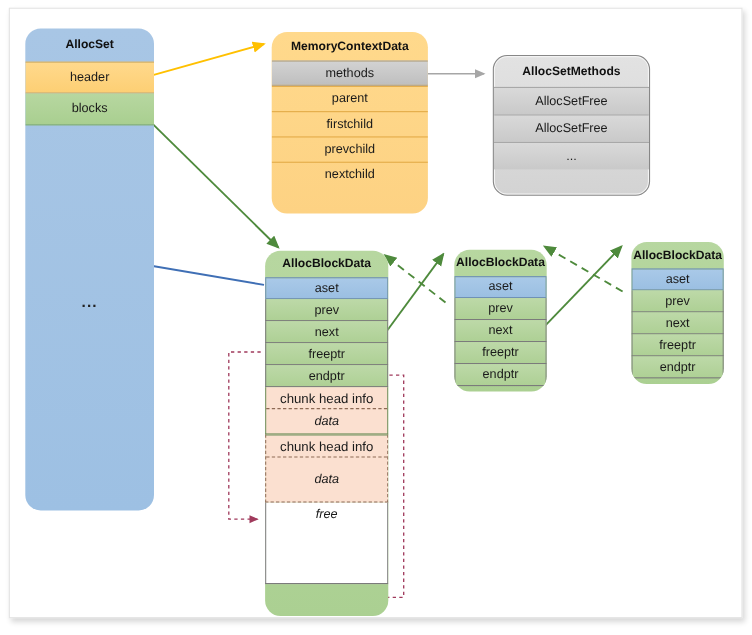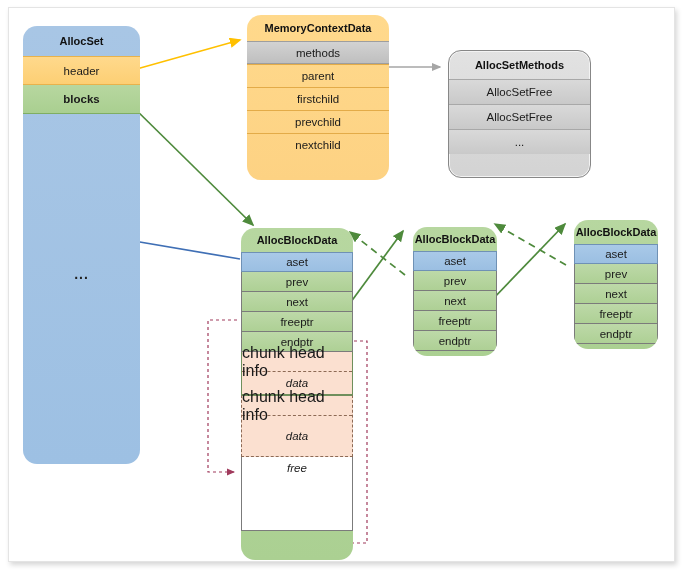--- a/index.html
+++ b/index.html
@@ -25,26 +25,26 @@
   }
 
   
   #allocset{left:14px;top:18px;width:117px;height:438px;
     background:linear-gradient(180deg,#a8c6e5 0%,#9dc0e3 100%);
     border-radius:14px;overflow:hidden;}
   #allocset .title{height:30px;}
   .as-header{height:29px;background:linear-gradient(180deg,#ffd98c 0%,#fdcf74 100%);
     border-top:1px solid #e8b24c;border-bottom:1px solid #e8b24c;}
   .as-blocks{height:29px;background:linear-gradient(180deg,#b7d7a0 0%,#a9cf90 100%);
-    border-bottom:1px solid #7fae63;font-weight:bold;}
+    border-bottom:1px solid #7fae63;}
   .as-dots{position:absolute;left:0;top:240px;width:117px;text-align:center;
     font-size:14px;font-weight:bold;letter-spacing:1px;color:#222;}
 
   
-  #mcd{left:238px;top:7px;width:142px;height:165px;
+  #mcd{left:238px;top:21px;width:142px;height:165px;
     background:linear-gradient(180deg,#ffd98c 0%,#fdd283 100%);
     border-radius:14px;overflow:hidden;}
   #mcd .title{height:26px;}
   #mcd .row{height:23px;border-top:1px solid #e3ab48;}
   #mcd .row.methods{background:linear-gradient(180deg,#d2d2d2 0%,#bfbfbf 100%);
     border-top:1px solid #9e9e9e;border-bottom:1px solid #9e9e9e;}
 
   
   #asm{left:439px;top:42px;width:143px;height:128px;
     background:linear-gradient(180deg,#e2e2e2 0%,#d3d3d3 100%);
@@ -62,21 +62,21 @@
           font-size:11.5px;color:#1a1a1a;box-sizing:border-box;
           border:1px solid #7b7b7b;border-top:none;
           background:linear-gradient(180deg,#bdd9a8 0%,#aed095 100%);}
   .abd .r.aset{background:linear-gradient(180deg,#a9c9e8 0%,#9bbfe2 100%);
           border:1px solid #6f91b5;}
 
   
   #abd1{left:232px;top:220px;width:112px;height:332px;}
   .chunk{box-sizing:border-box;border:1px solid #6f8f5c;border-top:none;
     background:#fbe0d0;}
-  .chunk .head{height:19px;font-size:16px;color:#1a1a1a;
+  .chunk .head{height:19px;font-size:12px;color:#1a1a1a;
     display:flex;align-items:center;justify-content:center;
     border-bottom:1px dashed #8d6a55;}
   .chunk .data{font-size:11.5px;color:#1a1a1a;
     display:flex;align-items:center;justify-content:center;font-style:italic;}
   .chunk.c1 .data{height:22px;}
   .chunk.c2{border:1px dashed #8d6a55;border-top:1px solid #6f8f5c;}
   .chunk.c2 .data{height:40px;}
   .freearea{box-sizing:border-box;height:74px;background:#ffffff;
     border:1px solid #7b7b7b;border-top:none;
     font-size:11.5px;color:#1a1a1a;display:flex;justify-content:center;

